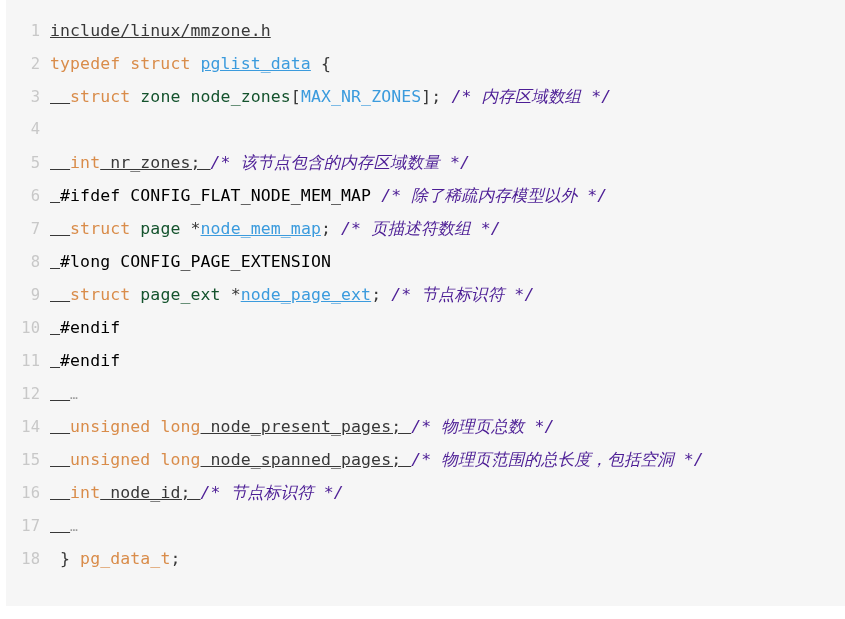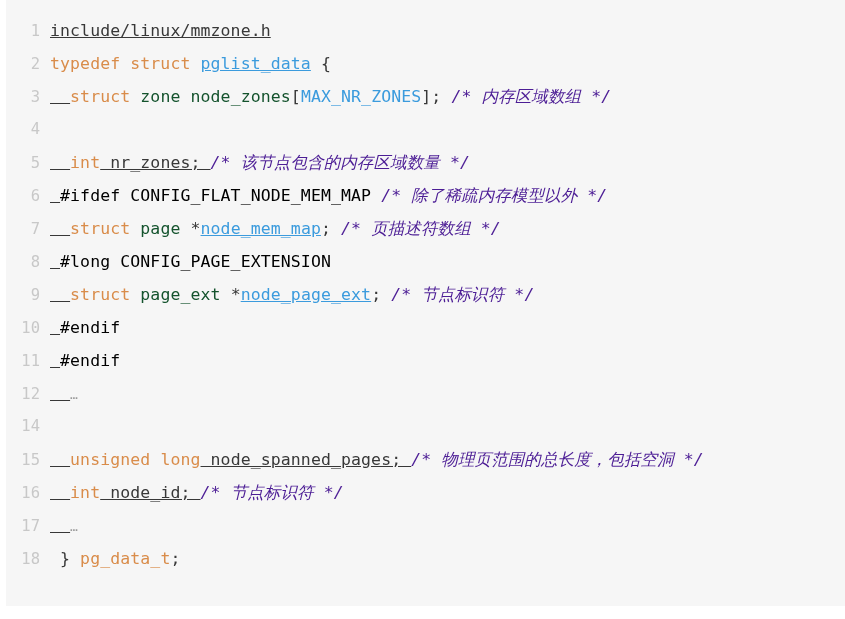--- a/index.html
+++ b/index.html
@@ -79,19 +79,19 @@
       <div class="code-line"><span class="ln">3</span><span class="lc"><span class="t-plain">  </span><span class="t-key">struct </span><span class="t-type">zone node_zones</span><span class="t-punct">[</span><span class="t-const">MAX_NR_ZONES</span><span class="t-punct">]; </span><span class="t-comment">/* 内存区域数组 */</span></span></div>
       <div class="code-line"><span class="ln">4</span></div>
       <div class="code-line"><span class="ln">5</span><span class="lc"><span class="t-plain">  </span><span class="t-key">int</span><span class="t-plain"> nr_zones; </span><span class="t-comment">/* 该节点包含的内存区域数量 */</span></span></div>
       <div class="code-line"><span class="ln">6</span><span class="lc"><span class="t-plain"> </span><span class="t-pre">#ifdef CONFIG_FLAT_NODE_MEM_MAP </span><span class="t-comment">/* 除了稀疏内存模型以外 */</span></span></div>
       <div class="code-line"><span class="ln">7</span><span class="lc"><span class="t-plain">  </span><span class="t-key">struct </span><span class="t-type">page </span><span class="t-punct">*</span><span class="t-ident">node_mem_map</span><span class="t-punct">; </span><span class="t-comment">/* 页描述符数组 */</span></span></div>
       <div class="code-line"><span class="ln">8</span><span class="lc"><span class="t-plain"> </span><span class="t-pre">#long CONFIG_PAGE_EXTENSION</span></span></div>
       <div class="code-line"><span class="ln">9</span><span class="lc"><span class="t-plain">  </span><span class="t-key">struct </span><span class="t-type">page_ext </span><span class="t-punct">*</span><span class="t-ident">node_page_ext</span><span class="t-punct">; </span><span class="t-comment">/* 节点标识符 */</span></span></div>
       <div class="code-line"><span class="ln">10</span><span class="lc"><span class="t-plain"> </span><span class="t-pre">#endif</span></span></div>
       <div class="code-line"><span class="ln">11</span><span class="lc"><span class="t-plain"> </span><span class="t-pre">#endif</span></span></div>
       <div class="code-line"><span class="ln">12</span><span class="lc"><span class="t-plain">  </span><span class="t-ell">…</span></span></div>
-      <div class="code-line"><span class="ln">14</span></div>
+      <div class="code-line"><span class="ln">14</span><span class="lc"><span class="t-plain">  </span><span class="t-key">unsigned long</span><span class="t-plain"> node_present_pages; </span><span class="t-comment">/* 物理页总数 */</span></span></div>
       <div class="code-line"><span class="ln">15</span><span class="lc"><span class="t-plain">  </span><span class="t-key">unsigned long</span><span class="t-plain"> node_spanned_pages; </span><span class="t-comment">/* 物理页范围的总长度，包括空洞 */</span></span></div>
       <div class="code-line"><span class="ln">16</span><span class="lc"><span class="t-plain">  </span><span class="t-key">int</span><span class="t-plain"> node_id; </span><span class="t-comment">/* 节点标识符 */</span></span></div>
       <div class="code-line"><span class="ln">17</span><span class="lc"><span class="t-plain">  </span><span class="t-ell">…</span></span></div>
       <div class="code-line"><span class="ln">18</span><span class="lc"><span class="t-punct"> } </span><span class="t-key">pg_data_t</span><span class="t-punct">;</span></span></div>
     </div>
 </div>
 
 </body></html>

